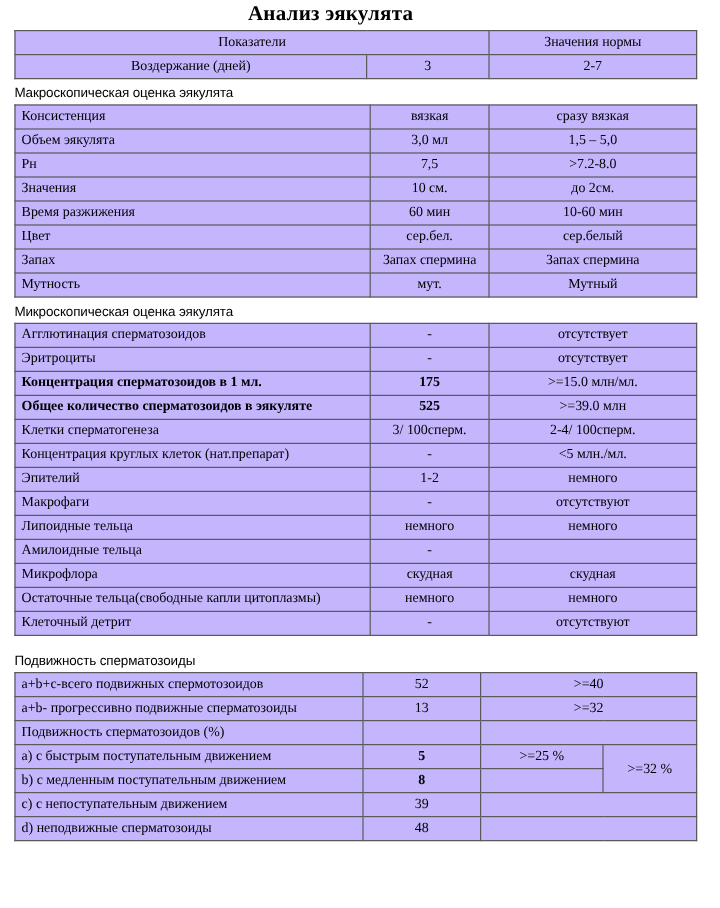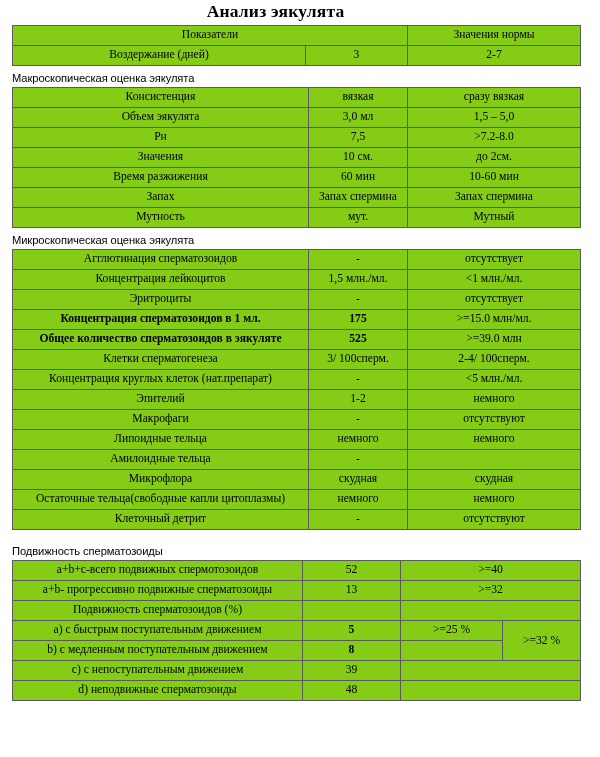--- a/index.html
+++ b/index.html
@@ -42,32 +42,32 @@
     margin: 2px 0 2px 12px;
     letter-spacing: -0.1px;
   }
 
   
   table.rep {
     border-collapse: collapse;
     table-layout: fixed;
     margin: 0 0 0 12px;
     width: 568px;
-    background: #84cc16;
+    background: #c4b5fd;
   }
   table.rep td {
     border: 1px solid #5a5a5a;
     font-size: 11.6px;
     line-height: 13px;
     padding: 2px 5px 3px 5px;
     vertical-align: top;
     height: 14px;
   }
   td.lbl {
-    text-align: center;
+    text-align: left;
   }
   td.val, td.norm {
     text-align: center;
   }
   td.ctr {
     text-align: center;
   }
   td.b {
     font-weight: bold;
   }
@@ -152,20 +152,25 @@
         <td class="lbl">Значения</td>
         <td class="val">10 см.</td>
         <td class="norm">до 2см.</td>
       </tr>
       <tr>
         <td class="lbl">Время разжижения</td>
         <td class="val">60 мин</td>
         <td class="norm">10-60 мин</td>
       </tr>
       <tr>
+        <td class="lbl">Цвет</td>
+        <td class="val">сер.бел.</td>
+        <td class="norm">сер.белый</td>
+      </tr>
+      <tr>
         <td class="lbl">Запах</td>
         <td class="val">Запах спермина</td>
         <td class="norm">Запах спермина</td>
       </tr>
       <tr>
         <td class="lbl">Мутность</td>
         <td class="val">мут.</td>
         <td class="norm">Мутный</td>
       </tr>
     </tbody>
@@ -179,25 +184,20 @@
     <colgroup>
         <col class="c1">
         <col class="c2">
         <col class="c3">
       </colgroup>
     <tbody>
       <tr>
         <td class="lbl">Агглютинация сперматозоидов</td>
         <td class="val">-</td>
         <td class="norm">отсутствует</td>
-      </tr>
-      <tr>
-        <td class="lbl">Концентрация лейкоцитов</td>
-        <td class="val">1,5 млн./мл.</td>
-        <td class="norm">&lt;1 млн./мл.</td>
       </tr>
       <tr>
         <td class="lbl">Эритроциты</td>
         <td class="val">-</td>
         <td class="norm">отсутствует</td>
       </tr>
       <tr>
         <td class="lbl b">Концентрация сперматозоидов в 1 мл.</td>
         <td class="val b">175</td>
         <td class="norm">&gt;=15.0 млн/мл.</td>

